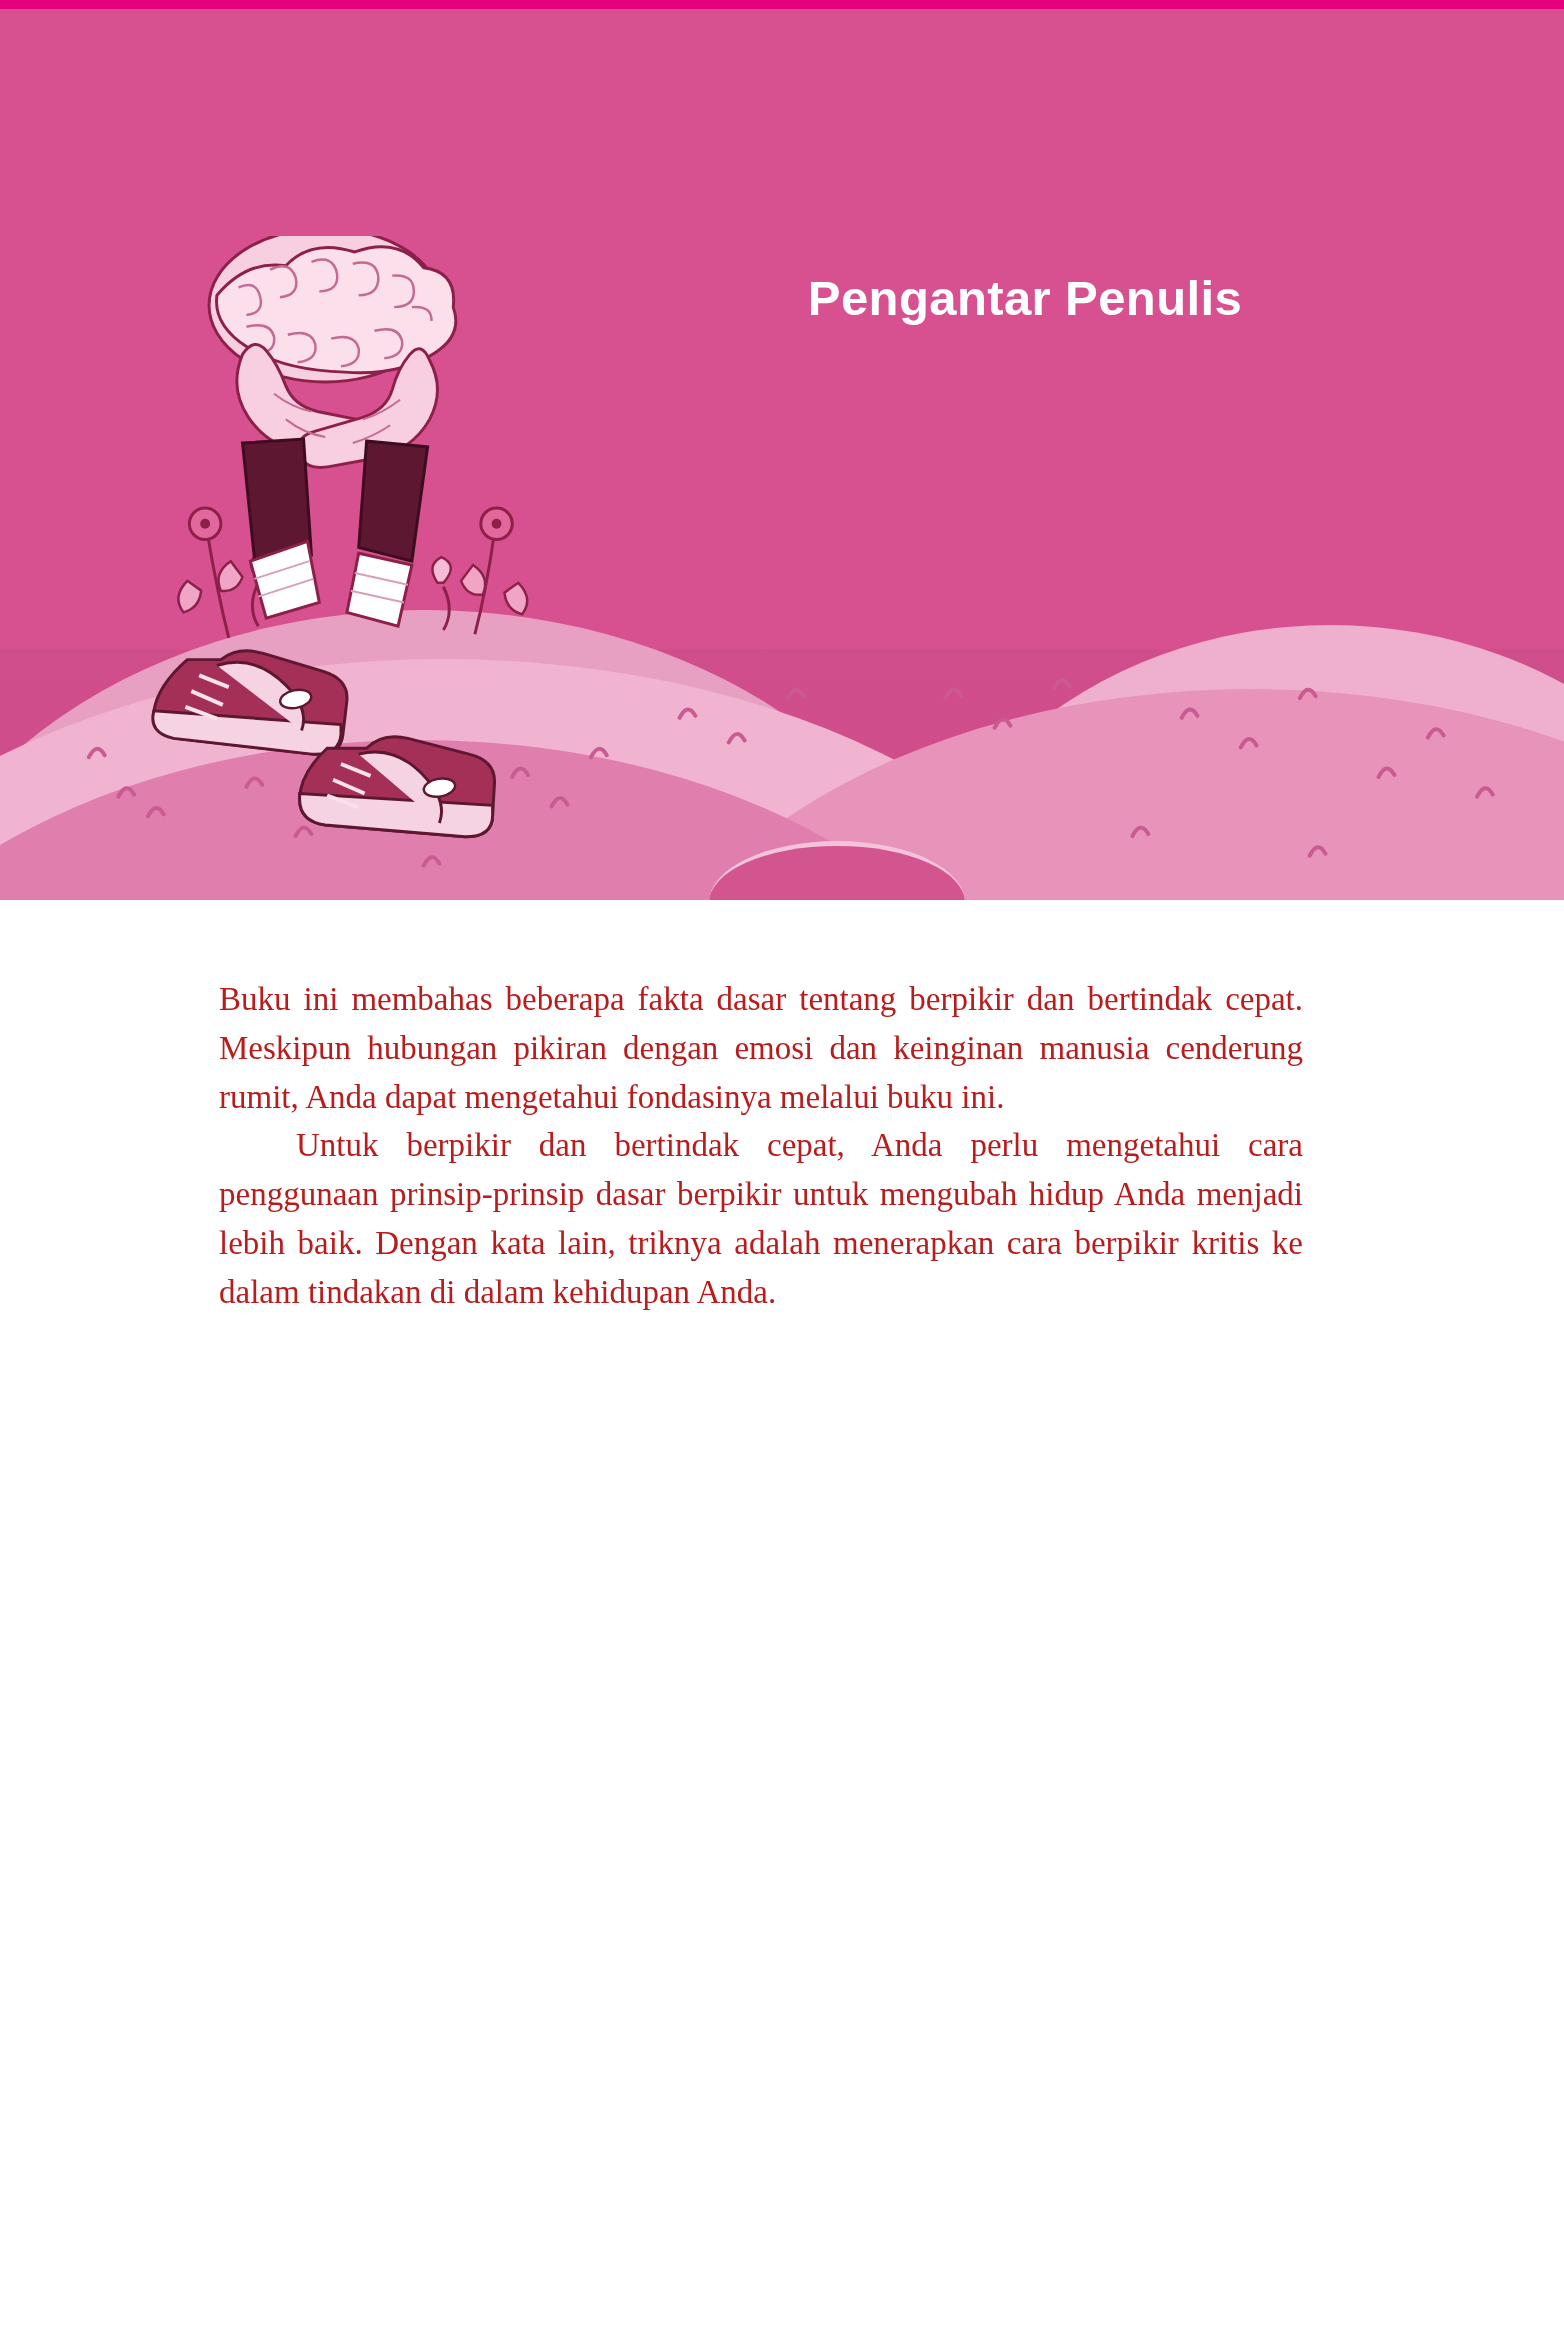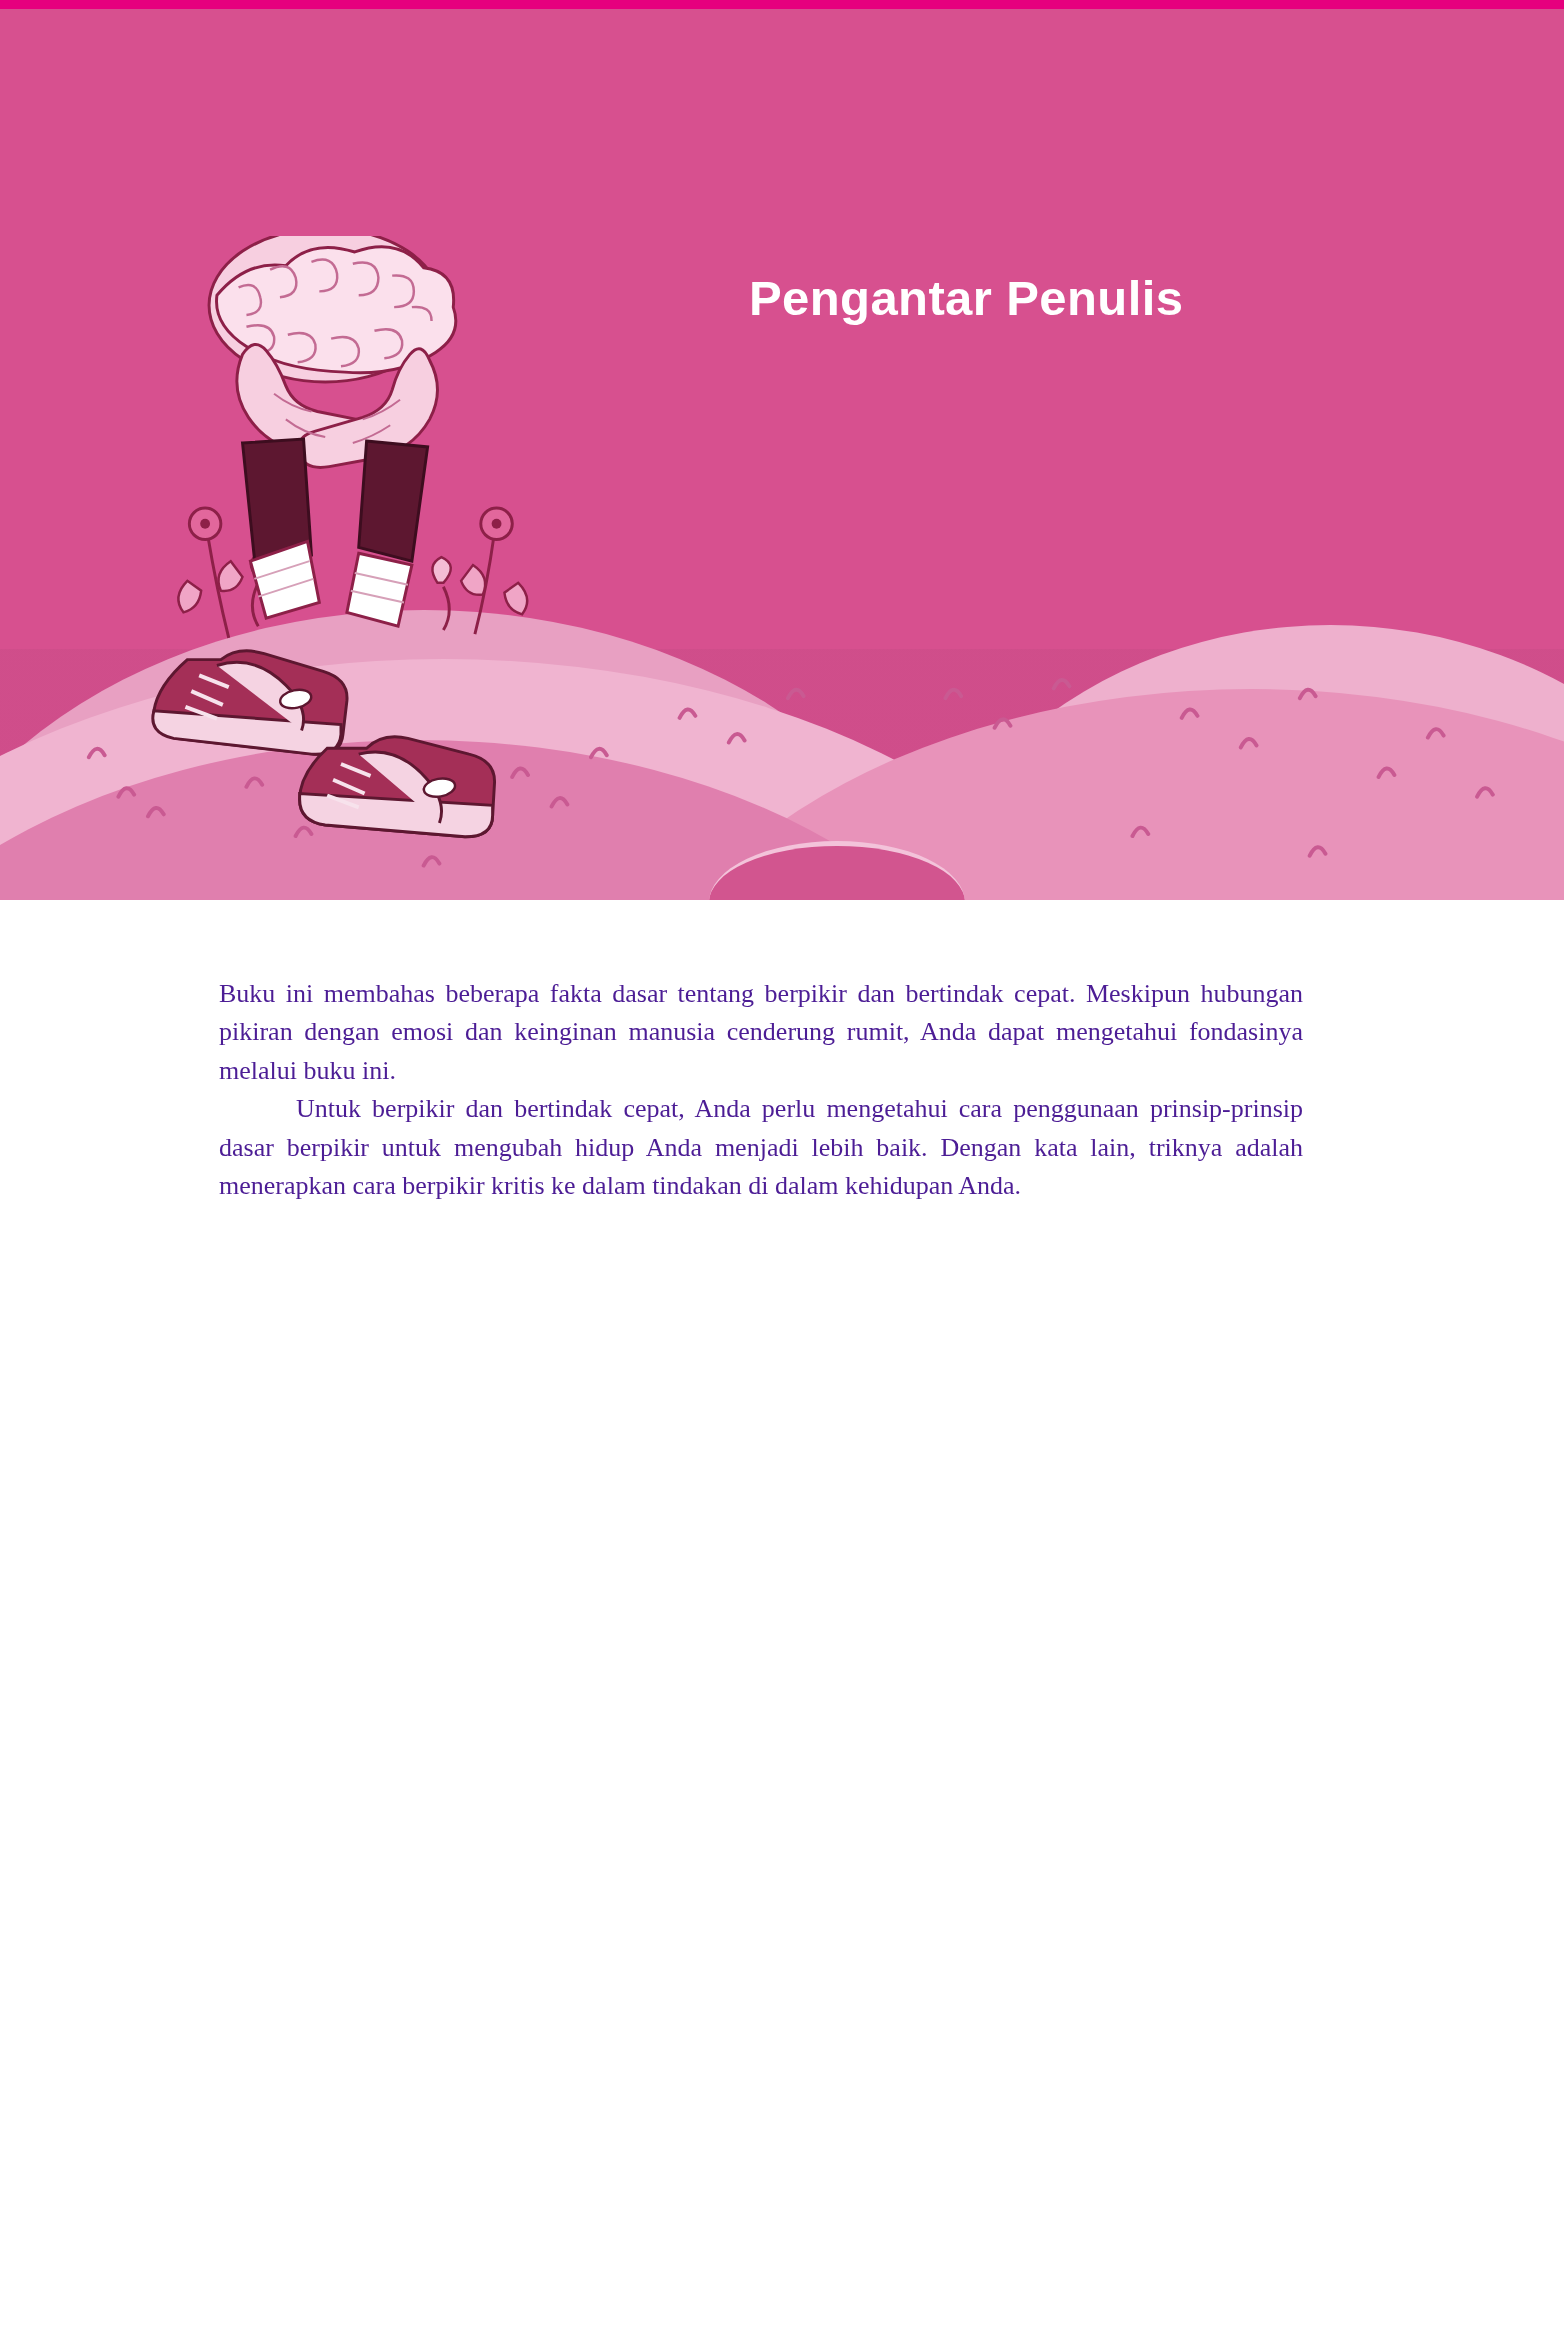--- a/index.html
+++ b/index.html
@@ -92,21 +92,21 @@
     background: #d2558f;
     border-top: 5.9px solid #f3c3da;
   }
 
   
   .hero-title {
     position: absolute;
     left: 749px;
     top: 261px;
     width: 552px;
-    text-align: left;
+    text-align: center;
     font-family: "Liberation Sans", sans-serif;
     font-weight: bold;
     font-size: 49px;
     color: #ffffff;
     letter-spacing: 0.4px;
   }
 
   
   .illus {
     position: absolute;
@@ -126,23 +126,23 @@
     background: #ffffff;
   }
   .text-col {
     position: absolute;
     left: 219px;
     top: 75px;
     width: 1084px;
   }
   .para {
     font-family: "Liberation Serif", serif;
-    font-size: 26px;
+    font-size: 33px;
     line-height: 1.48;
-    color: #4c1d95;
+    color: #b91c1c;
     text-align: justify;
     margin: 0;
   }
   .para + .para {
     text-indent: 77px;
   }
 </style>
 </head>
 <body>
 

